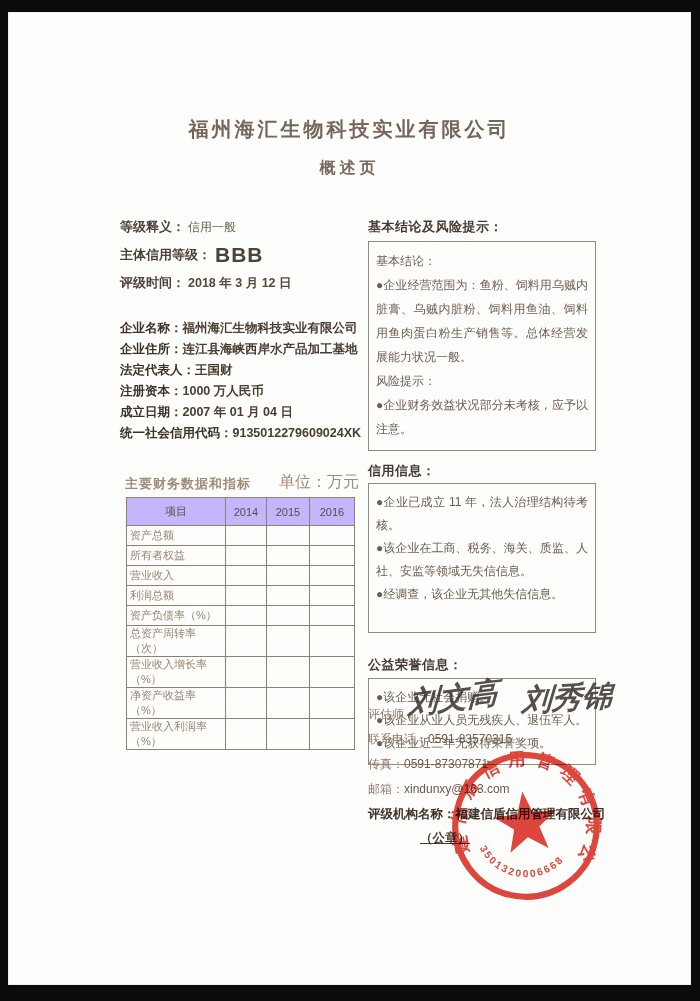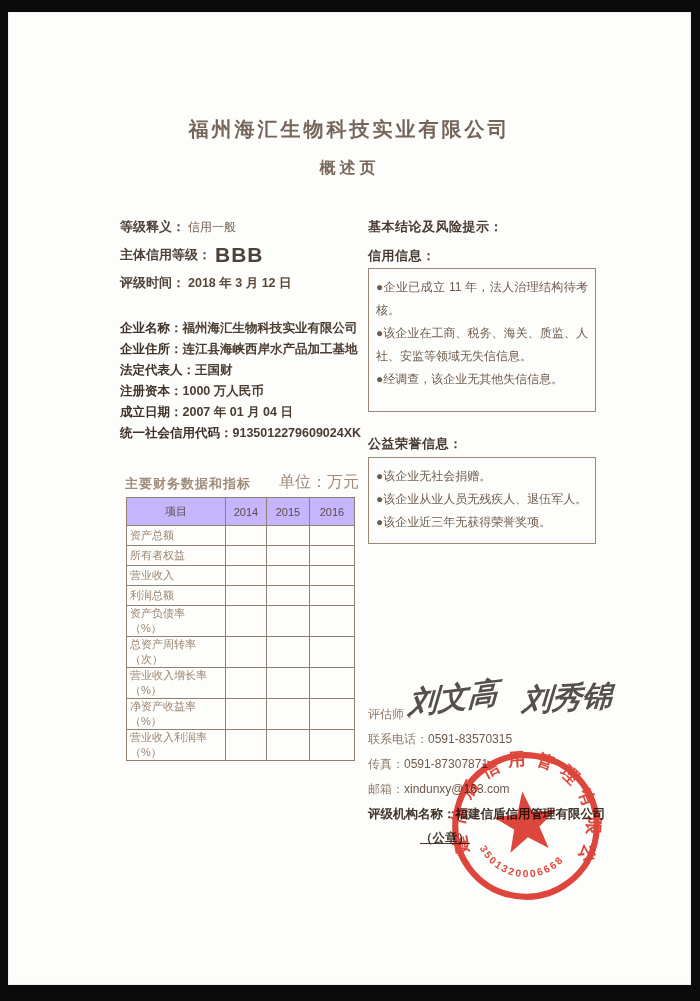--- a/index.html
+++ b/index.html
@@ -32,32 +32,32 @@
   .company-line{font-size:12.5px;line-height:21px;color:#4a3c31;font-weight:bold;}
   .company-line .lbl{color:#3e3228;}
 
   .table-block{position:absolute;left:112px;top:460px;width:242px;}
   .table-title-row{display:flex;justify-content:space-between;align-items:flex-end;margin:0 3px 4px 5px;}
   .table-title{font-size:13px;color:#a18c7a;letter-spacing:1px;font-weight:bold;}
   .table-unit{font-size:16px;color:#a18c7a;}
   table.fin{border-collapse:collapse;margin-left:6px;}
   table.fin th,table.fin td{border:1px solid #8f8071;}
   table.fin th{height:25px;font-size:11px;font-weight:normal;color:#5c4c40;background:#c4b5fd;}
-  table.fin td{height:19px;font-size:11px;color:#9b8570;padding:0 16px 0 3px;}
+  table.fin td{height:19px;font-size:11px;color:#9b8570;padding:0 5px 0 3px;}
   .cw0{width:96px;} .cw1{width:38px;} .cw2{width:40px;} .cw3{width:42px;}
 
   
   .col-right{position:absolute;left:360px;top:206px;width:228px;}
   .section-heading{font-size:13px;font-weight:bold;color:#463a30;letter-spacing:0.5px;}
   .info-box{border:1px solid #978878;padding:7px 7px 9px 7px;font-size:12px;color:#6e5c4e;}
   .info-box p{margin:0;line-height:24px;}
   .bullet{text-align:justify;}
   .box-conclusion{margin-top:5px;min-height:162px;}
   .h-credit{margin-top:11px;}
-  .box-credit{margin-top:3px;line-height:23px;padding-bottom:20px;}
+  .box-credit{margin-top:3px;line-height:23px;padding-bottom:26px;}
   .box-credit p{line-height:23px;}
   .h-honor{margin-top:23px;}
   .box-honor{margin-top:4px;}
   .box-honor p{line-height:23px;}
 
   
   .footer-block{position:absolute;left:360px;top:690px;width:300px;font-size:12px;}
   .f-line{line-height:25px;color:#6f5a49;}
   .f-lbl{color:#8d7a68;}
   .f-agency{font-size:12.5px;font-weight:bold;color:#3d332a;white-space:nowrap;line-height:24px;}
@@ -171,20 +171,26 @@
             <td></td>
             <td></td>
             <td></td>
           </tr>
     </tbody>
       </table>
   </div>
 
   <div class="col-right">
     <div class="section-heading">基本结论及风险提示：</div>
+    <div class="info-box box-conclusion">
+      <p>基本结论：</p>
+      <p class="bullet">●企业经营范围为：鱼粉、饲料用乌贼内脏膏、乌贼内脏粉、饲料用鱼油、饲料用鱼肉蛋白粉生产销售等。总体经营发展能力状况一般。</p>
+      <p>风险提示：</p>
+      <p class="bullet">●企业财务效益状况部分未考核，应予以注意。</p>
+    </div>
 
     <div class="section-heading h-credit">信用信息：</div>
     <div class="info-box box-credit">
       <p class="bullet">●企业已成立 11 年，法人治理结构待考核。</p>
       <p class="bullet">●该企业在工商、税务、海关、质监、人社、安监等领域无失信信息。</p>
       <p class="bullet">●经调查，该企业无其他失信信息。</p>
     </div>
 
     <div class="section-heading h-honor">公益荣誉信息：</div>
     <div class="info-box box-honor">

